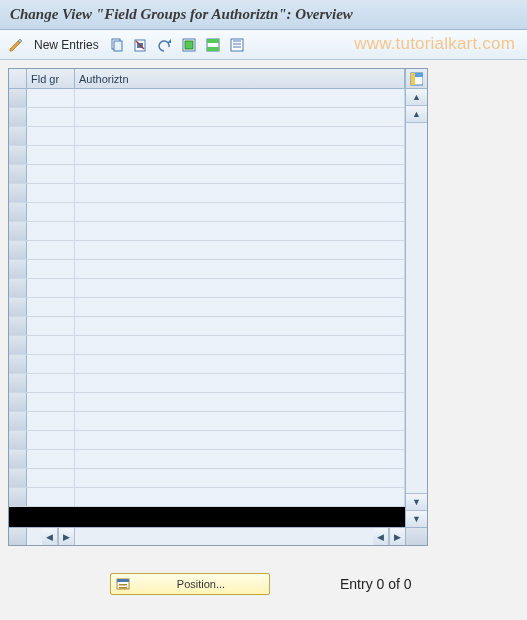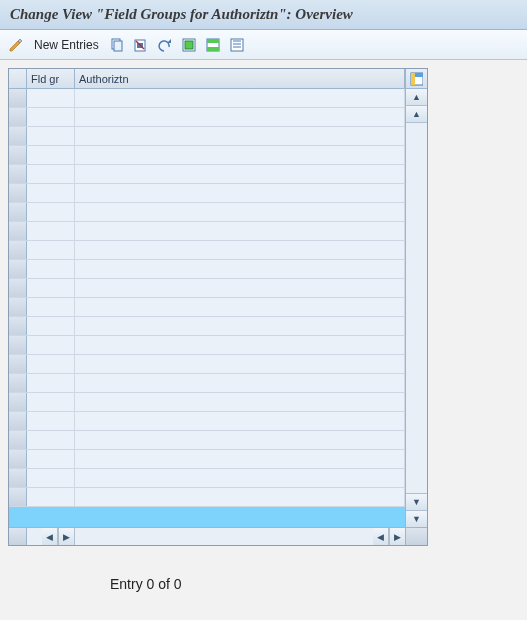--- a/index.html
+++ b/index.html
@@ -55,21 +55,21 @@
     letter-spacing: 0.2px;
   }
   .content-area {
     padding: 8px 2px 0 8px;
     background: #f2f2f2;
     height: 495px;
     position: relative;
   }
   .grid-wrap {
     border: 1px solid #8a9fb6;
-    background: #7dd3fc;
+    background: #000000;
     width: 420px;
     height: 478px;
     display: flex;
     flex-direction: column;
   }
   .grid-header-row {
     display: flex;
     height: 20px;
     background: linear-gradient(#e8eef5, #d6e0eb);
     border-bottom: 1px solid #9db6d0;
@@ -228,20 +228,21 @@
       </svg>
   </div>
   <div class="btn">
     <svg width="16" height="16">
         <rect x="2" y="2" width="12" height="12" fill="#fff" stroke="#4a7ab0"></rect>
         <line x1="4" y1="4" x2="12" y2="4" stroke="#4a7ab0"></line>
         <line x1="4" y1="7" x2="12" y2="7" stroke="#4a7ab0"></line>
         <line x1="4" y1="10" x2="12" y2="10" stroke="#4a7ab0"></line>
       </svg>
   </div>
+  <div class="watermark">www.tutorialkart.com</div>
 </div>
 
 <div class="content-area">
   <div class="grid-wrap">
 
     <div class="grid-header-row">
       <div class="hcell sel"></div>
       <div class="hcell c1">Fld gr</div>
       <div class="hcell c2">Authoriztn</div>
       <div class="hcell cfg">
@@ -386,14 +387,25 @@
         <div class="hs-track"></div>
         <div class="hs-arrow">◀</div>
         <div class="hs-arrow last">▶</div>
       </div>
       <div class="corner"></div>
     </div>
   </div>
 </div>
 
 <div class="footer">
+  <div class="pos-btn">
+    <span class="ic">
+      <svg width="14" height="14">
+          <rect x="1" y="2" width="12" height="10" fill="#fff" stroke="#b08a2a"></rect>
+          <rect x="1" y="2" width="12" height="3" fill="#4a7ab0"></rect>
+          <rect x="3" y="7" width="8" height="1.5" fill="#b08a2a"></rect>
+          <rect x="3" y="10" width="8" height="1.5" fill="#b08a2a"></rect>
+        </svg>
+    </span>
+    <span class="lbl">Position...</span>
+  </div>
   <div class="entry-text">Entry 0 of 0</div>
 </div>
 
 </body></html>

